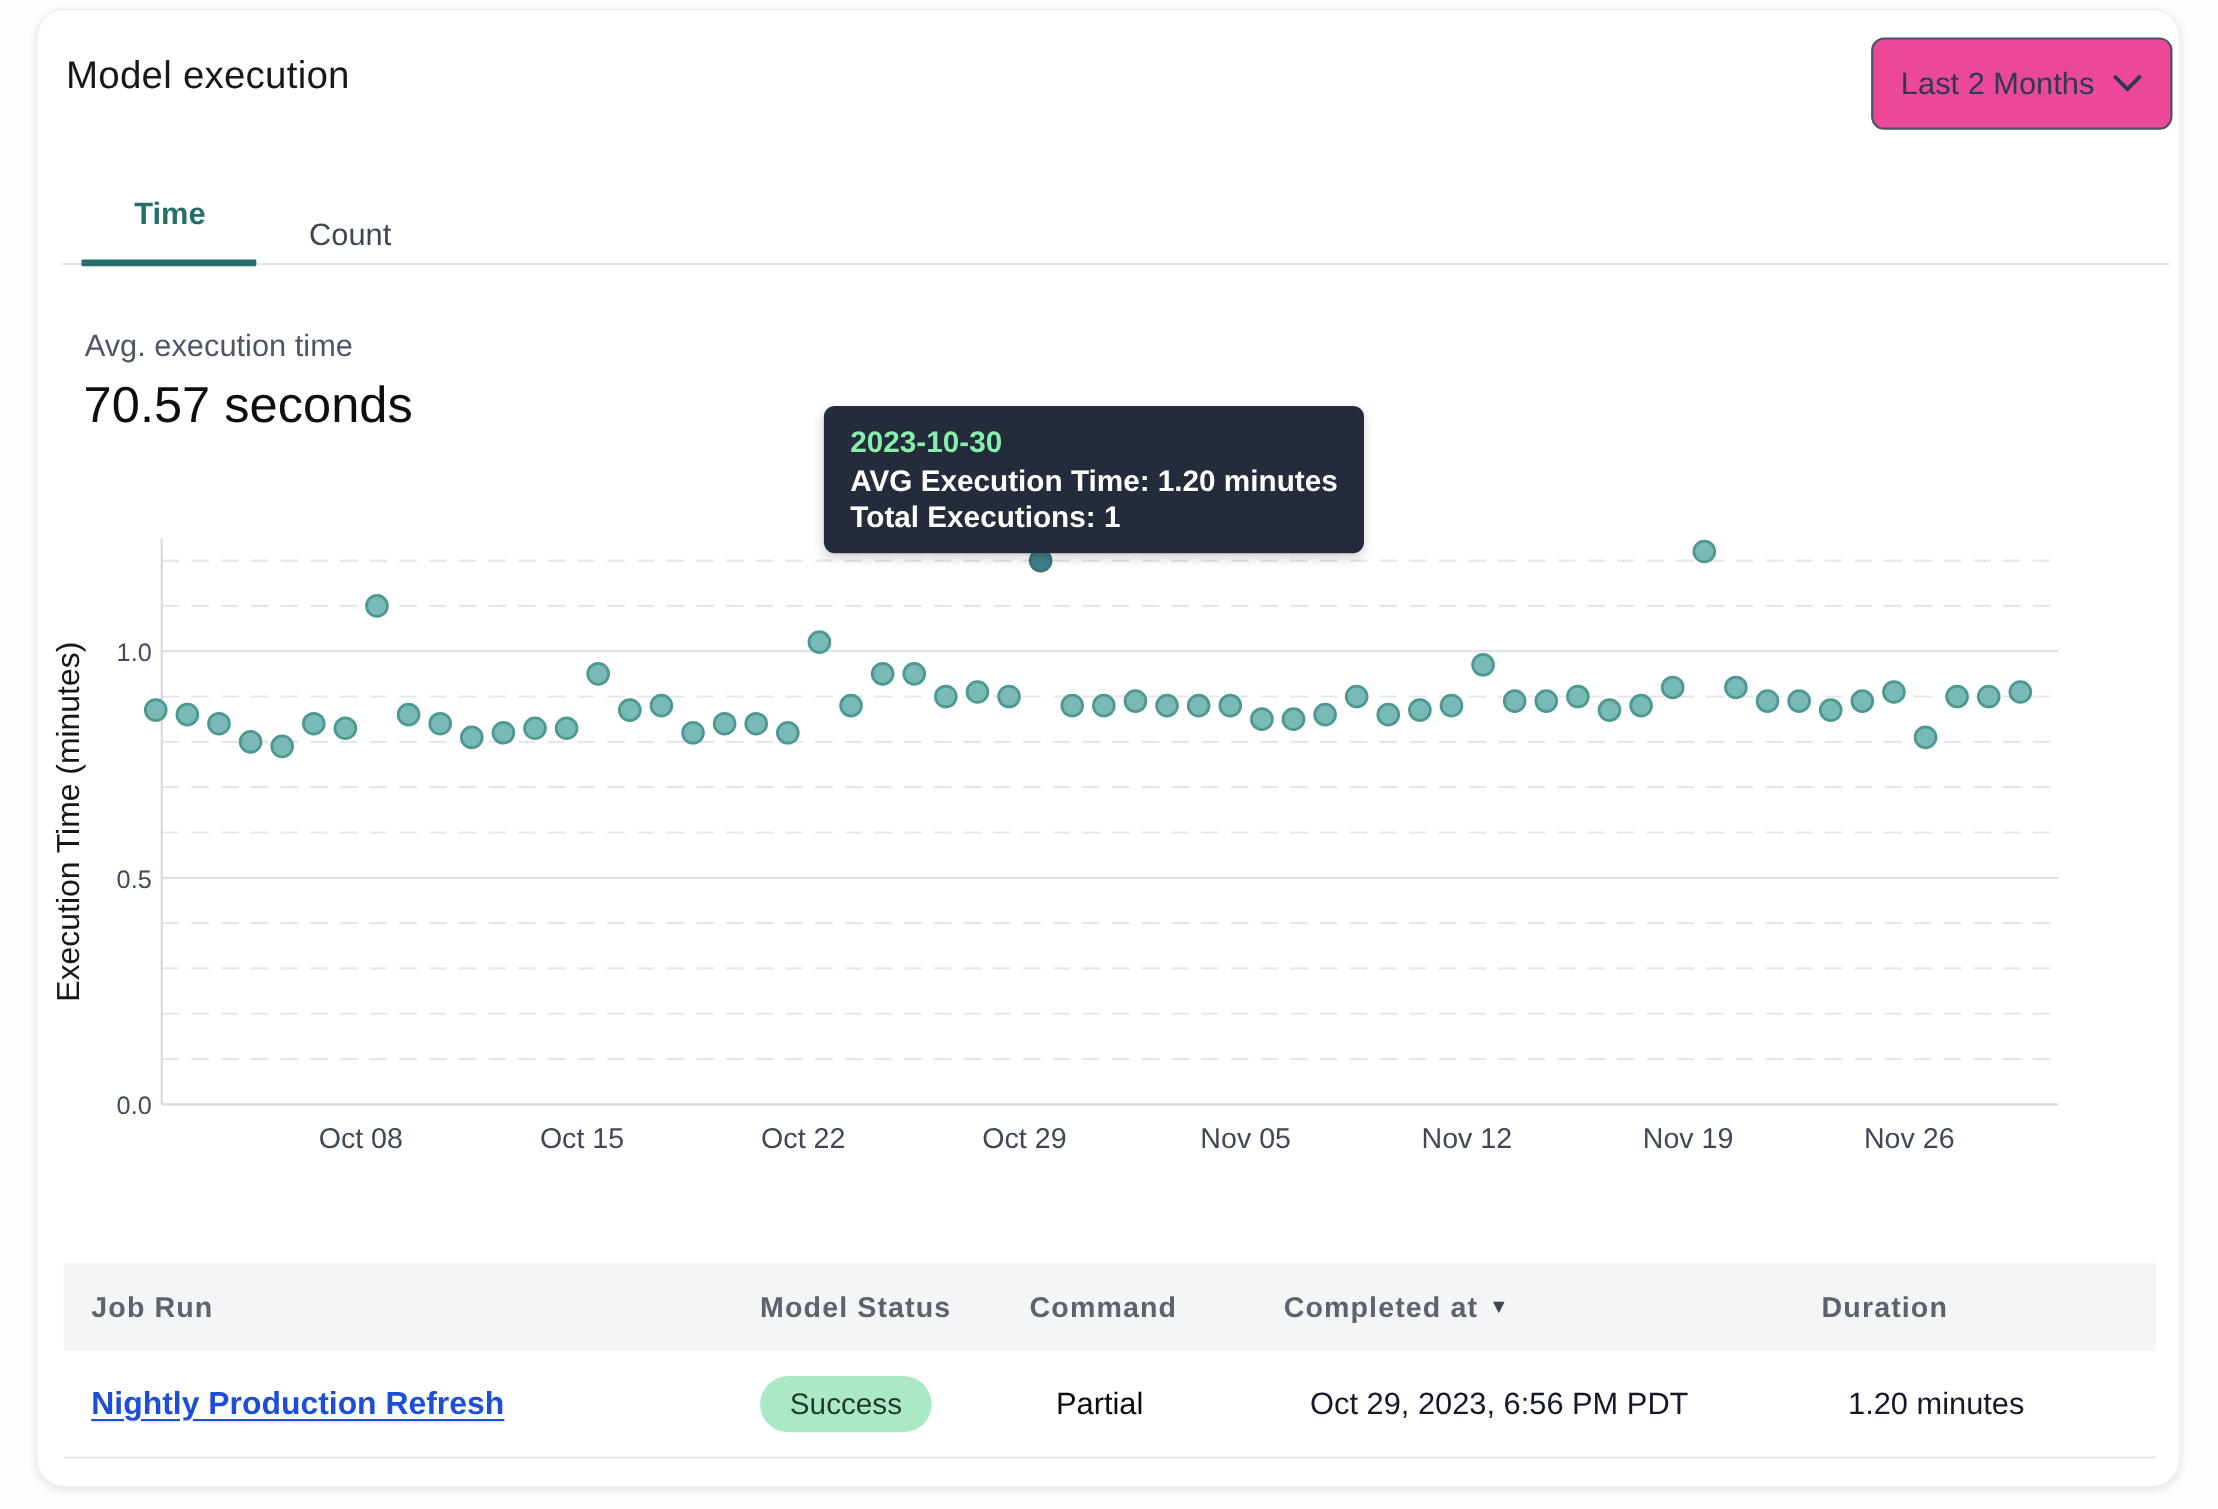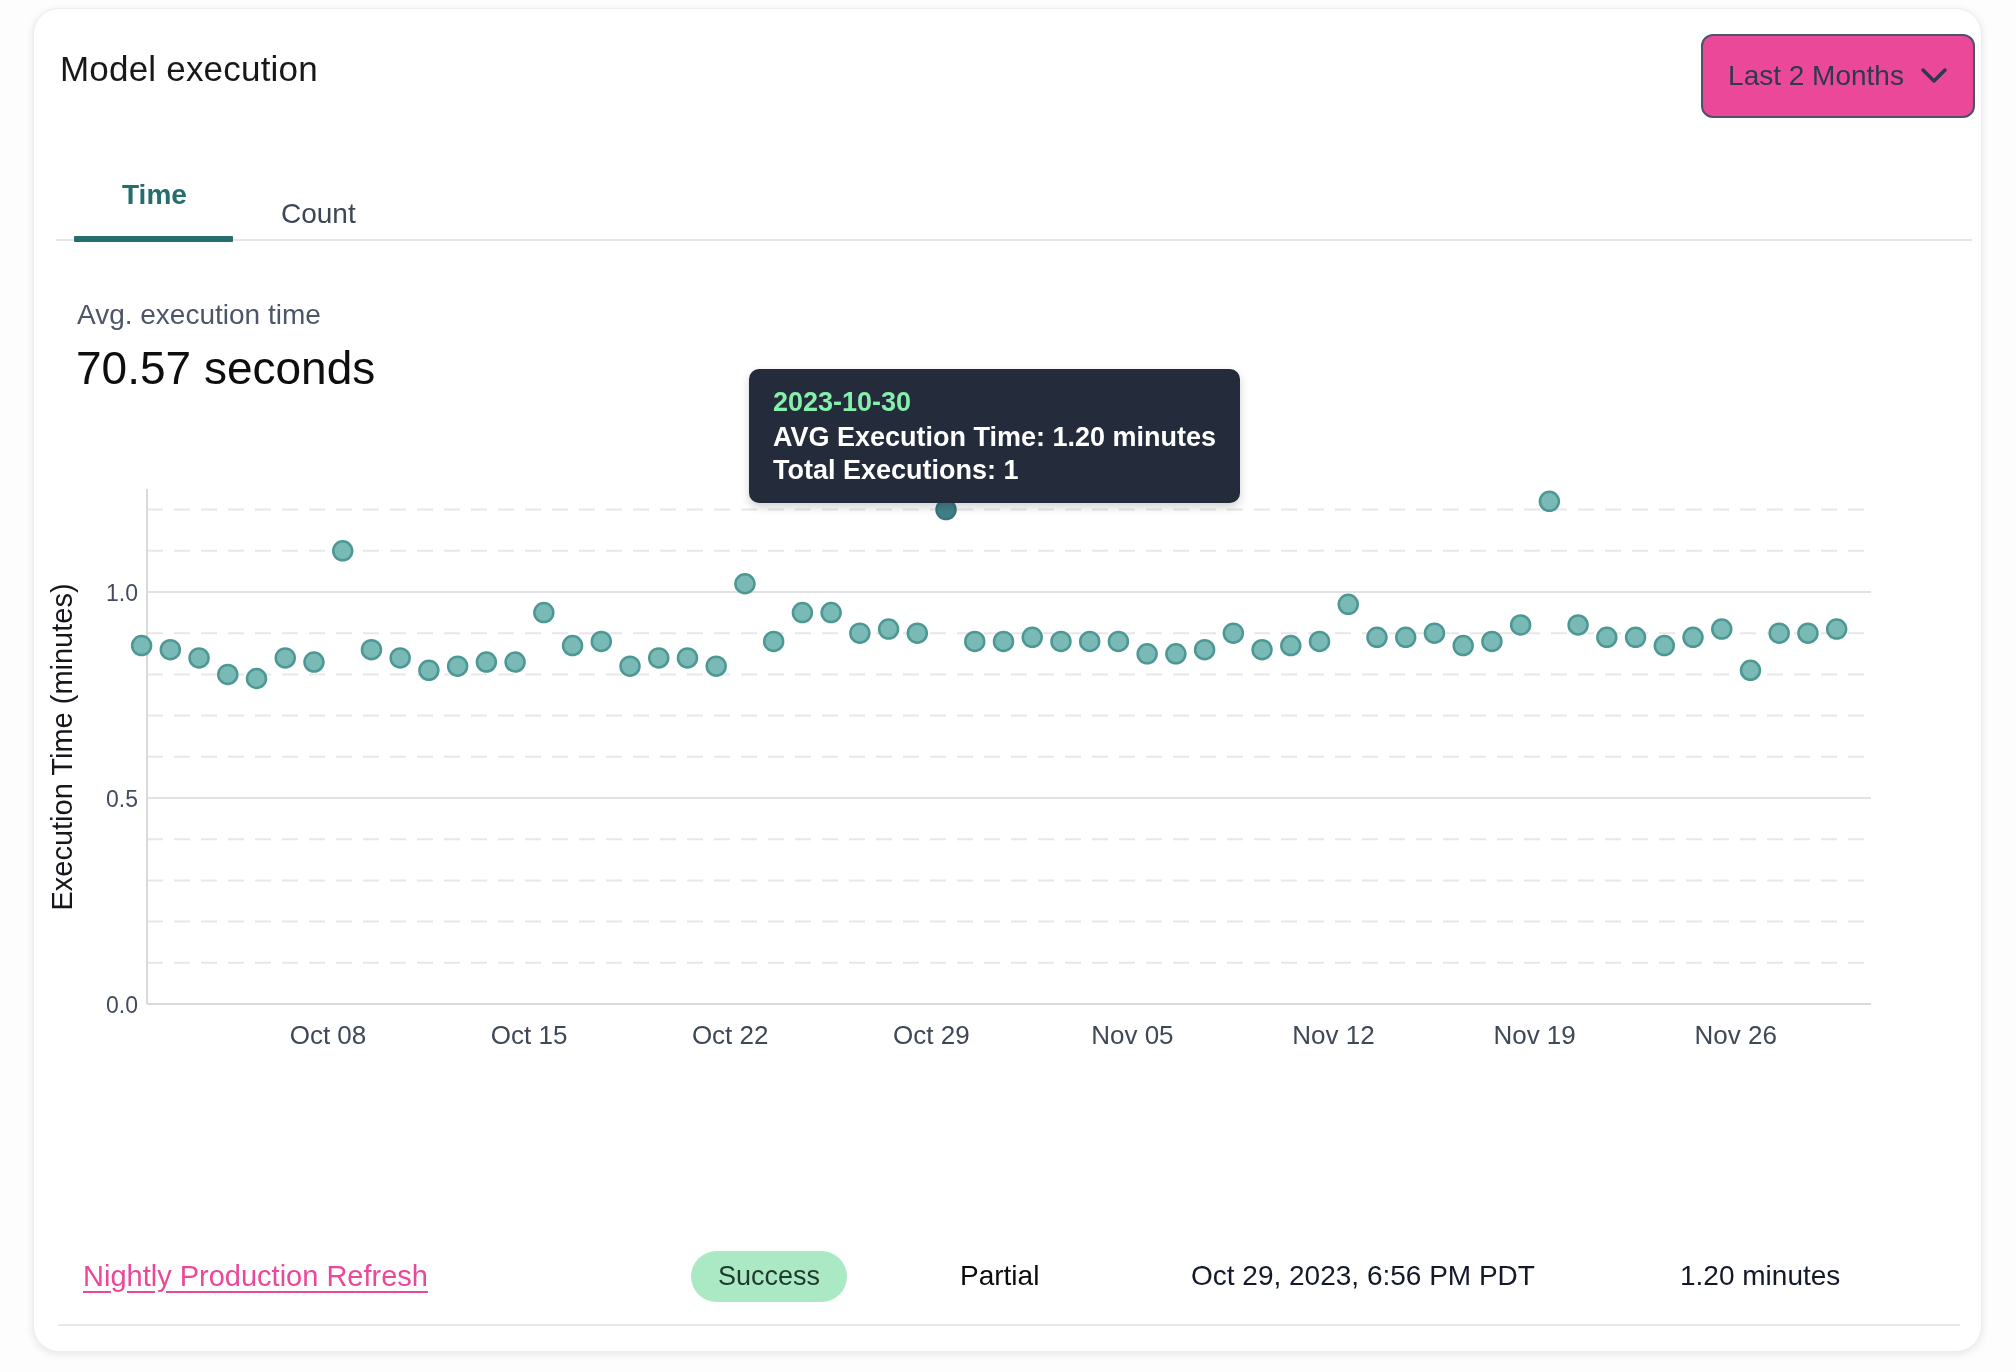--- a/index.html
+++ b/index.html
@@ -57,21 +57,21 @@
     display: flex; align-items: center; gap: 10px;
   }
   .sort-icon { font-size: 18px; color: #3f4654; line-height: 1; }
   .table-row {
     position: absolute; left: 24px; top: 1219px; width: 1902px; height: 98px;
     display: grid; align-items: center;
     grid-template-columns: 608px 245px 231px 489px 1fr; padding: 0 0 0 25px;
     border-bottom: 2px solid #e8e8ea;
   }
   .job-link {
-    font-size: 29px; font-weight: 400; color: #ec4899;
+    font-size: 29px; font-weight: 700; color: #1d4ed8;
     text-decoration: underline; text-underline-offset: 5px; cursor: pointer;
     justify-self: start;
   }
   .status-pill {
     justify-self: start;
     background: #abe9c4; color: #1f3a2e; font-size: 27px;
     padding: 10px 27px; border-radius: 999px;
   }
   .cell { font-size: 28px; color: #14182b; margin-left: 24px; }
   .cell-command { color: #0b0b0b; }
@@ -188,20 +188,38 @@
       <circle cx="1601.56" cy="628.3199999999999" r="9.5" fill="#79b9b6" stroke="#4e9894" stroke-width="2.5"></circle>
       <circle cx="1630.29" cy="636.56" r="9.5" fill="#79b9b6" stroke="#4e9894" stroke-width="2.5"></circle>
       <circle cx="1659.02" cy="628.3199999999999" r="9.5" fill="#79b9b6" stroke="#4e9894" stroke-width="2.5"></circle>
       <circle cx="1687.75" cy="620.0799999999999" r="9.5" fill="#79b9b6" stroke="#4e9894" stroke-width="2.5"></circle>
       <circle cx="1716.48" cy="661.28" r="9.5" fill="#79b9b6" stroke="#4e9894" stroke-width="2.5"></circle>
       <circle cx="1745.21" cy="624.2" r="9.5" fill="#79b9b6" stroke="#4e9894" stroke-width="2.5"></circle>
       <circle cx="1773.9399999999998" cy="624.2" r="9.5" fill="#79b9b6" stroke="#4e9894" stroke-width="2.5"></circle>
       <circle cx="1802.6699999999998" cy="620.0799999999999" r="9.5" fill="#79b9b6" stroke="#4e9894" stroke-width="2.5"></circle>
     </svg>
 
+  <div class="table-header">
+    <div class="th">
+      <span>Job Run</span>
+    </div>
+    <div class="th">
+      <span>Model Status</span>
+    </div>
+    <div class="th">
+      <span>Command</span>
+    </div>
+    <div class="th">
+      <span>Completed at</span>
+      <span class="sort-icon">▼</span>
+    </div>
+    <div class="th">
+      <span>Duration</span>
+    </div>
+  </div>
 
   <div class="table-row">
     <a class="job-link">Nightly Production Refresh</a>
     <span class="status-pill">Success</span>
     <span class="cell cell-command">Partial</span>
     <span class="cell">Oct 29, 2023, 6:56 PM PDT</span>
     <span class="cell">1.20 minutes</span>
   </div>
 
 </div>

